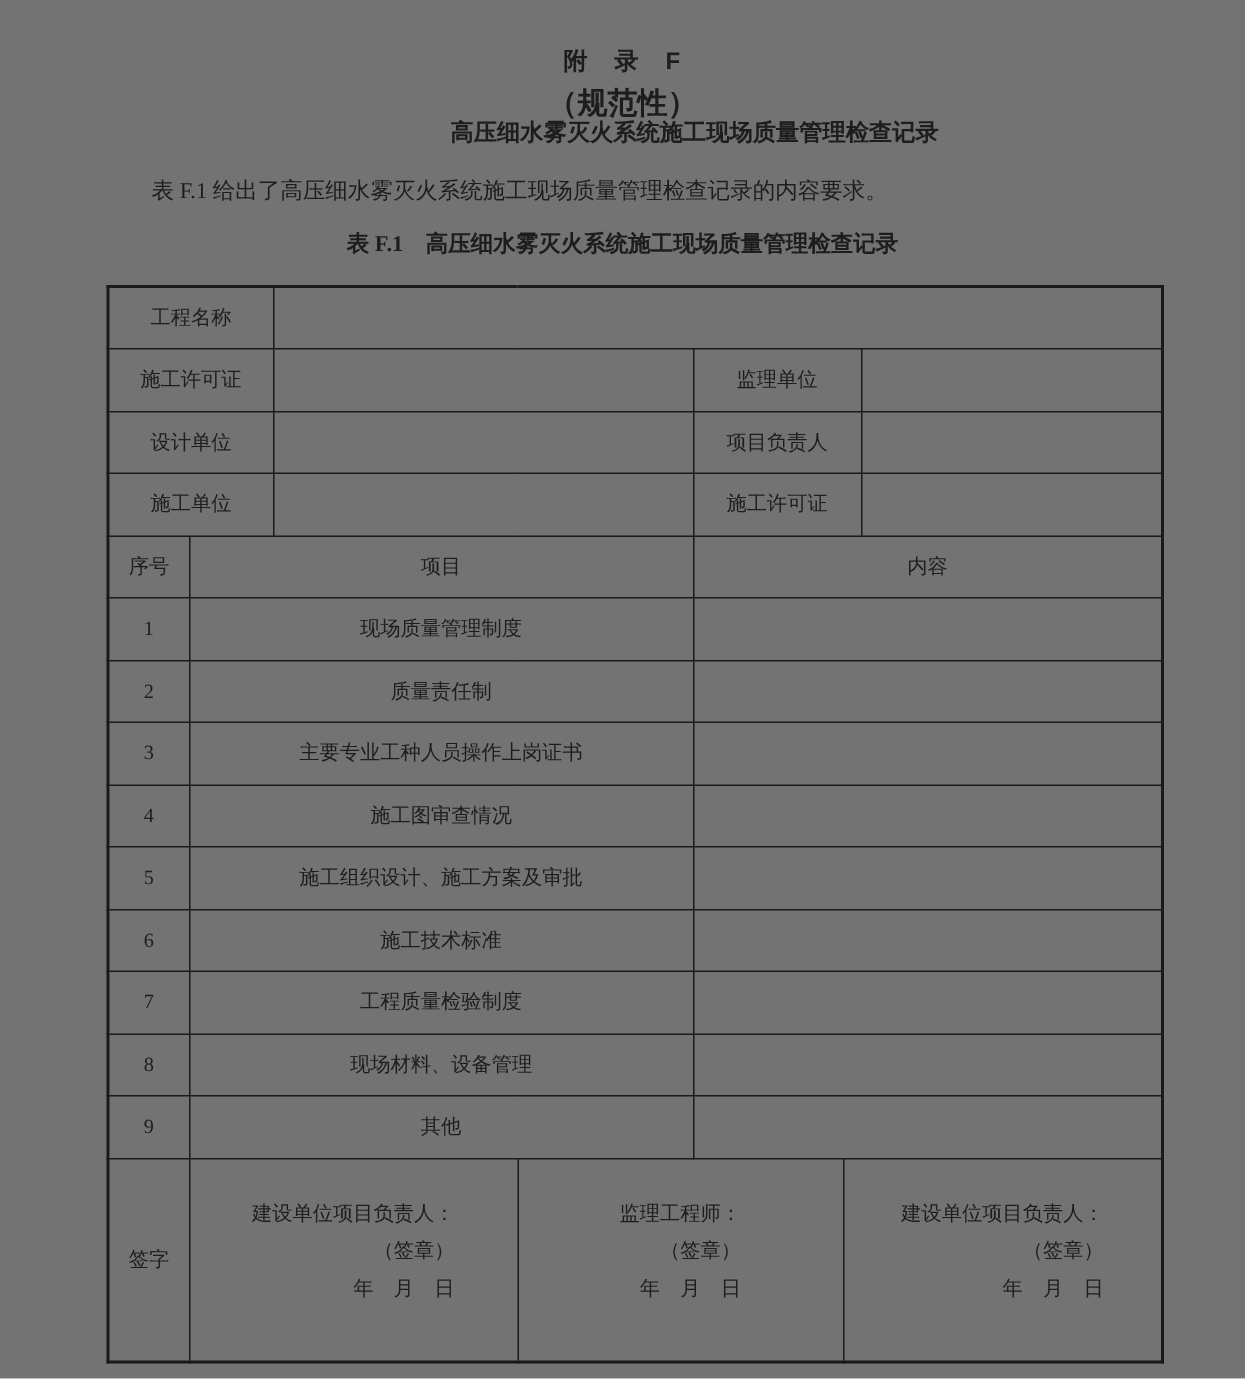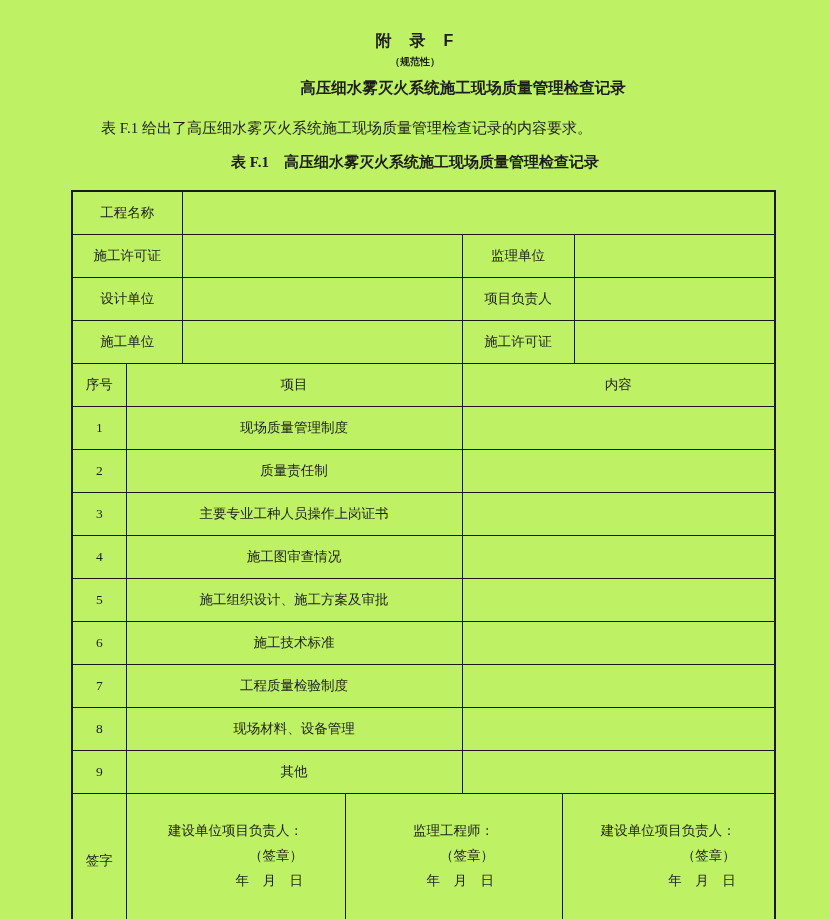--- a/index.html
+++ b/index.html
@@ -1,38 +1,38 @@
 <!DOCTYPE html>
 <html><head>
 <meta charset="utf-8">
 <style>
   * { margin: 0; padding: 0; box-sizing: border-box; }
   html, body { background: #ffffff; }
   .page {
     position: relative;
     width: 830px;
     height: 919px;
-    background: #bef264;
+    background: #737373;
     color: #1d1d1d;
     font-family: "Liberation Serif", "DejaVu Serif", serif;
     overflow: hidden;
   }
   .center-line { position: absolute; left: 0; width: 830px; text-align: center; }
   .t-appendix {
     top: 31px;
     font-family: "Liberation Sans", "DejaVu Sans", sans-serif;
     font-weight: bold;
     font-size: 16px;
     letter-spacing: 1px;
   }
   .t-normative {
     top: 55px;
     font-family: "Liberation Sans", "DejaVu Sans", sans-serif;
     font-weight: bold;
-    font-size: 10px;
+    font-size: 20px;
   }
   .t-heading {
     top: 78px;
     font-family: "Liberation Sans", "DejaVu Sans", sans-serif;
     font-weight: bold;
     font-size: 15.5px;
     margin-left: 48px;
   }
   .intro {
     position: absolute;
@@ -56,21 +56,21 @@
     width: 705px;
     border-collapse: collapse;
     table-layout: fixed;
     border: 2px solid #1a1a1a;
     font-size: 13.5px;
   }
   table.form td {
     border: 1.5px solid #1a1a1a;
     text-align: center;
     vertical-align: middle;
-    padding: 12px;
+    padding: 0;
     overflow: hidden;
   }
   tr.std { height: 41.5px; }
   tr.sig { height: 136px; }
   .sigwrap {
     display: inline-block;
     text-align: right;
     line-height: 25px;
     font-size: 13.5px;
     margin-bottom: 12px;

